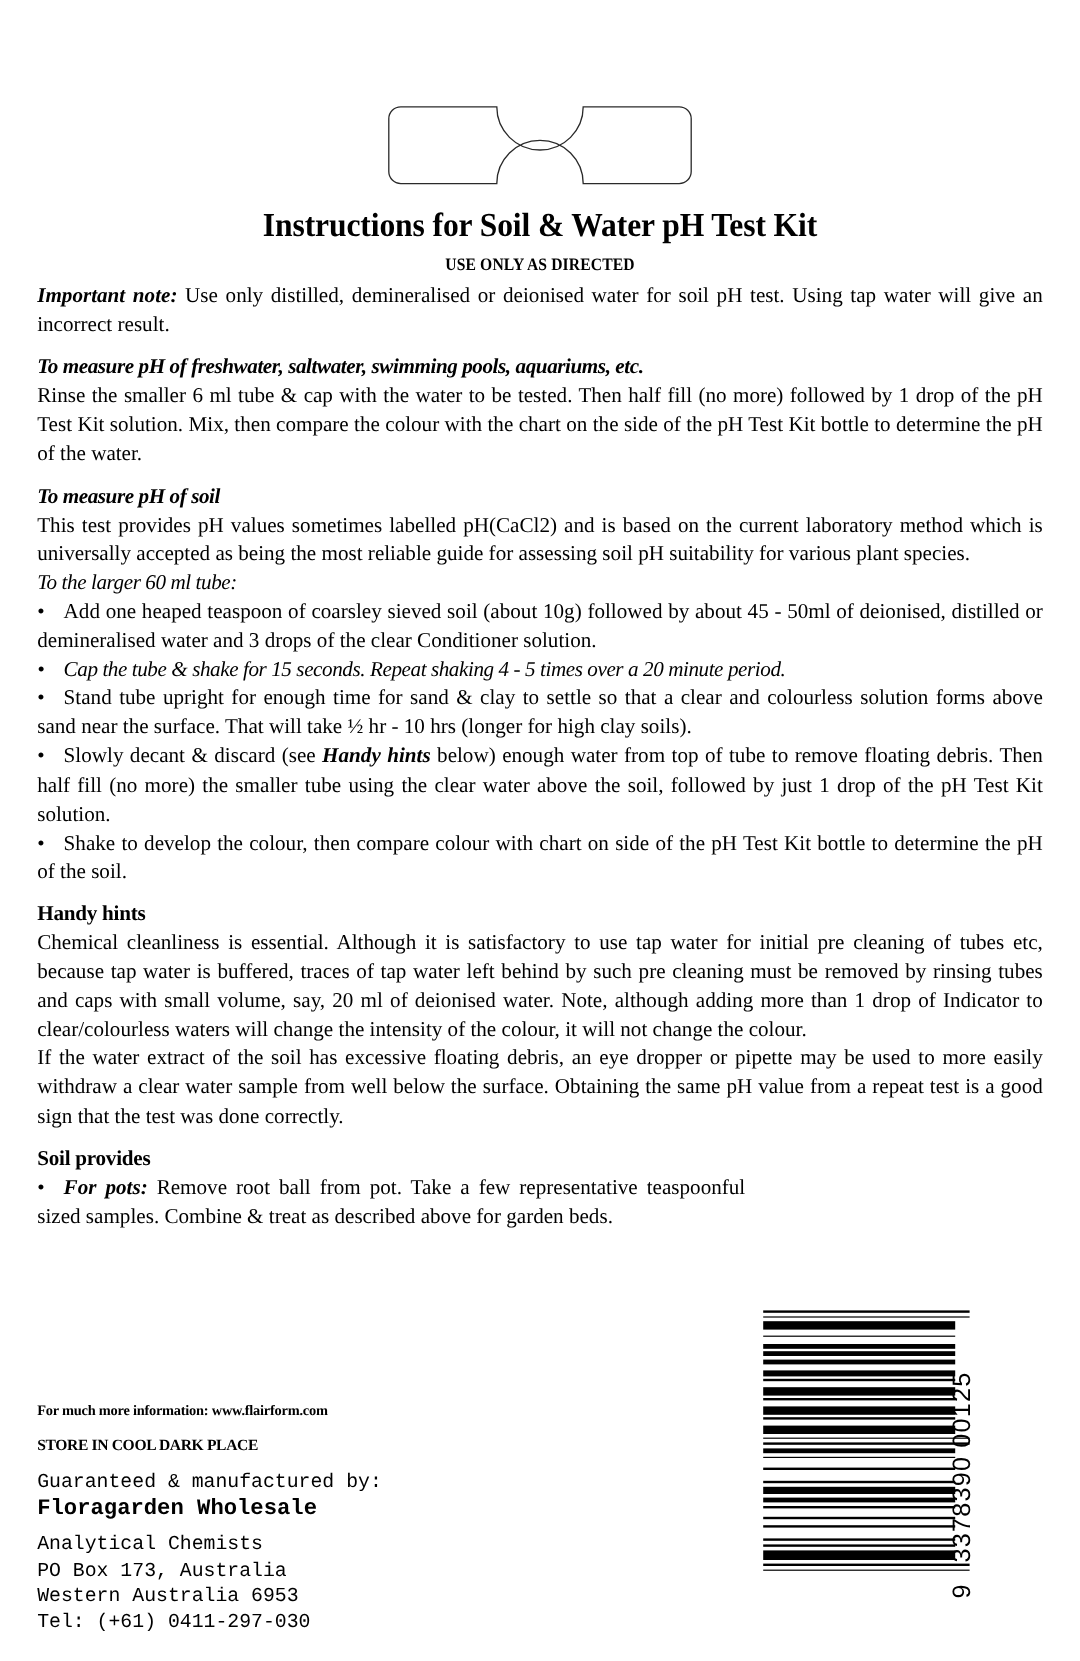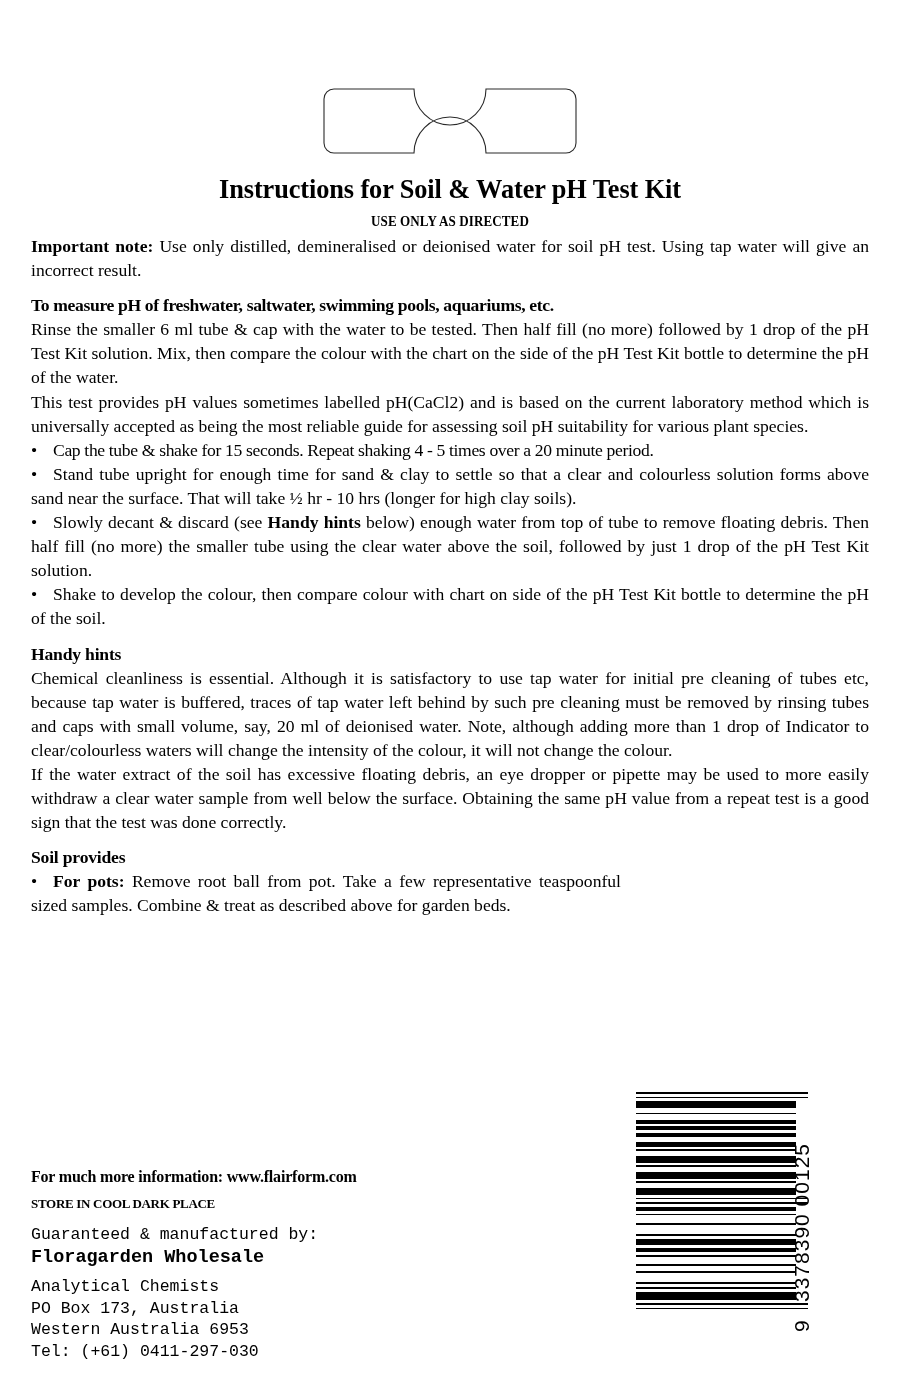--- a/index.html
+++ b/index.html
@@ -70,47 +70,47 @@
     line-height: 24.1px;
   }
   .body p {
     margin: 0;
     text-align: justify;
     text-justify: inter-word;
     transform-origin: left top;
   }
   .body p.last-left { text-align: left; }
 
-  .h { font-weight: bold; }
+  .h { font-weight: bold; font-style: italic; }
   .sec-head {
     font-weight: bold;
     margin-top: 11px !important;
     letter-spacing: -0.2px;
   }
-  .tight { letter-spacing: -0.35px; }
+  .tight { letter-spacing: -0.35px; font-style: italic; }
 
   .bullet {
     position: relative;
     padding-left: 0;
   }
   .bullet .bdot {
     display: inline-block;
     width: 22px;
     text-align: left;
   }
 
   
   .narrow { width: 590px; }
 
   
   .infoline {
     position: absolute;
     left: 31px;
     width: 600px;
-    font-size: 16px;
+    font-size: 12px;
     font-weight: bold;
     letter-spacing: -0.2px;
   }
   .storeline {
     position: absolute;
     left: 31px;
     width: 600px;
     font-size: 13px;
     font-weight: bold;
     letter-spacing: -0.3px;
@@ -196,22 +196,25 @@
   <div class="title">Instructions for Soil &amp; Water pH Test Kit</div>
   <div class="subtitle">USE ONLY AS DIRECTED</div>
 
   <div class="body">
 
     <p><span class="h">Important note:</span><span> Use only distilled, demineralised or deionised water for soil pH test. Using tap water will give an incorrect result.</span></p>
 
     <p class="sec-head tight">To measure pH of freshwater, saltwater, swimming pools, aquariums, etc.</p>
     <p>Rinse the smaller 6 ml tube &amp; cap with the water to be tested. Then half fill (no more) followed by 1 drop  of the pH Test Kit solution. Mix, then compare the  colour with the  chart on the side of the pH Test Kit bottle to determine the pH of the water.</p>
 
+    <p class="sec-head tight">To measure pH of soil</p>
     <p>This test provides pH values sometimes labelled pH(CaCl2) and  is based on the current laboratory method which is universally accepted as being the most reliable guide for assessing soil pH suitability for various plant species.</p>
-
+    <p class="last-left tight">To the larger 60 ml tube:</p>
+
+    <p class="bullet"><span class="bdot">•</span><span>Add one heaped teaspoon of coarsley sieved soil (about 10g) followed by about 45 - 50ml of deionised, distilled or demineralised water and 3 drops of the clear Conditioner solution.</span></p>
 
     <p class="bullet last-left tight"><span class="bdot">•</span><span>Cap the tube &amp; shake for 15 seconds. Repeat shaking 4 - 5 times over a 20 minute period.</span></p>
 
     <p class="bullet"><span class="bdot">•</span><span>Stand tube upright for enough time for sand &amp; clay to settle so that a clear and colourless solution forms above sand near the surface. That will take ½ hr - 10 hrs (longer for high clay soils).</span></p>
 
     <p class="bullet"><span class="bdot">•</span><span>Slowly decant &amp; discard (see </span><span class="h">Handy hints</span><span> below) enough water from top of tube to remove floating debris. Then half fill (no more) the smaller tube using the clear water above the soil, followed by just 1 drop of the pH Test Kit  solution.</span></p>
 
     <p class="bullet"><span class="bdot">•</span><span>Shake to develop the colour, then compare colour with chart on side of the pH Test Kit bottle to determine the pH of the soil.</span></p>
 
     <p class="sec-head">Handy hints</p>

